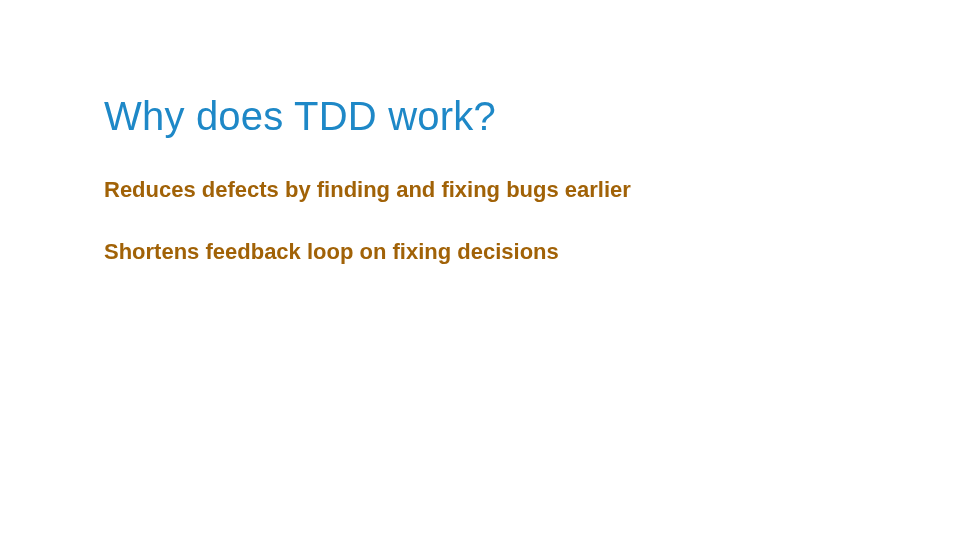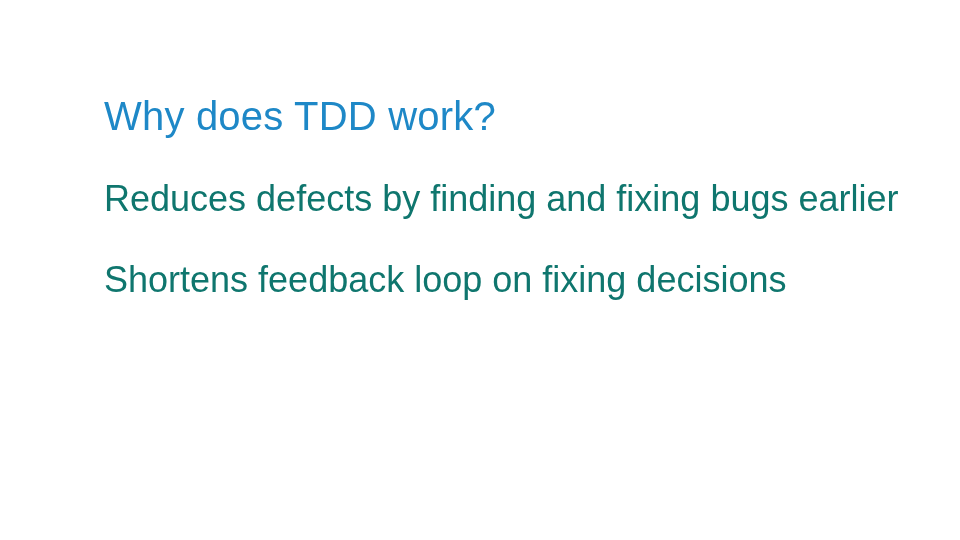--- a/index.html
+++ b/index.html
@@ -21,23 +21,23 @@
       padding: 30px 40px;
     }
     .title {
       font-size: 40px;
       font-weight: 300;
       color: #1e88c7;
       letter-spacing: 0.2px;
       margin-bottom: 36px;
     }
     .body-text {
-      font-size: 36px;
-      font-weight: 400;
-      color: #0f766e;
+      font-size: 22px;
+      font-weight: 700;
+      color: #a16207;
       line-height: 1.35;
       margin-bottom: 32px;
     }
   </style>
 </head>
 <body>
 
 <div class="slide">
   <h1 class="title">Why does TDD work?</h1>
   <p class="body-text">Reduces defects by finding and fixing bugs earlier</p>

